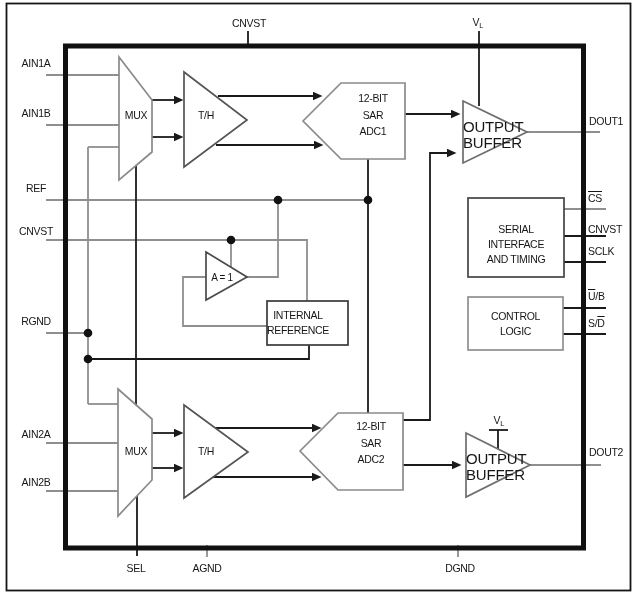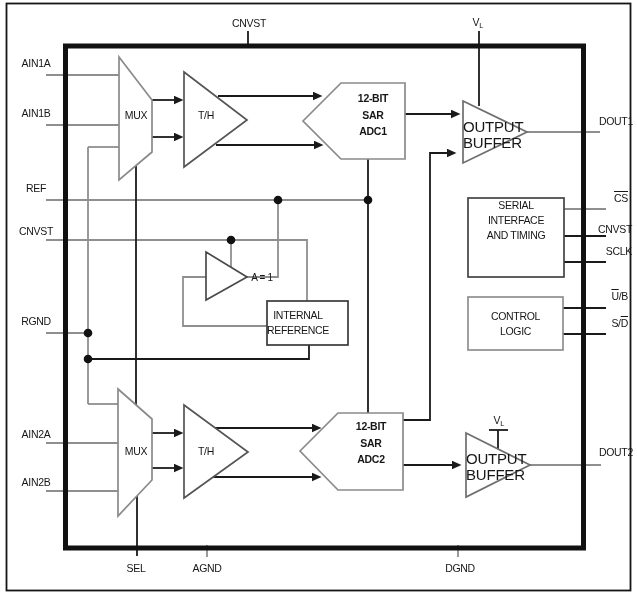--- a/index.html
+++ b/index.html
@@ -4,29 +4,29 @@
 <style>
   html,body{margin:0;padding:0;background:#fff;}
   #stage{
     position:relative;width:637px;height:595px;background:#ffffff;overflow:hidden;
     font-family:"Liberation Sans",sans-serif;
   }
   #linework{position:absolute;left:0;top:0;}
   .lbl{
     position:absolute;
     font:10.5px/13px "Liberation Sans",sans-serif;
-    color:#161616;letter-spacing:-0.3px;white-space:pre-line;text-align:right;
+    color:#161616;letter-spacing:-0.3px;white-space:pre-line;
   }
   .c{text-align:center;}
   .r{text-align:center;}
   .flexbox{display:flex;align-items:center;justify-content:center;text-align:center;}
   .blk{line-height:15px;}
-  .adc{line-height:16.5px;font-weight:bold;}
+  .adc{line-height:16.5px;}
   .buf{font-size:15px;line-height:16px;letter-spacing:-0.2px;}
-  .amp{font-size:10px;padding-left:40px;}
+  .amp{font-size:10px;}
   .bar{text-decoration:overline;}
   .sub{font-size:7.5px;vertical-align:-2px;letter-spacing:0;}
 </style>
 </head>
 <body>
 
 <div id="stage">
 
   <svg id="linework" width="637" height="595" viewBox="0 0 637 595">
     <defs>
@@ -138,21 +138,21 @@
   <div class="lbl c" style="left:183px;top:562px;width:48px">AGND</div>
   <div class="lbl c" style="left:436px;top:562px;width:48px">DGND</div>
 
   <div class="lbl c" style="left:119px;top:109px;width:34px">MUX</div>
   <div class="lbl c" style="left:186px;top:109px;width:40px">T/H</div>
   <div class="lbl c adc" style="left:341px;top:90px;width:64px">12-BIT
 SAR
 ADC1</div>
   <div class="lbl c buf" style="left:463px;top:119px;width:47px">OUTPUT
 BUFFER</div>
-  <div class="lbl c blk flexbox" style="left:468px;top:188px;width:96px;height:64px">SERIAL
+  <div class="lbl c blk flexbox" style="left:468px;top:212px;width:96px;height:64px">SERIAL
 INTERFACE
 AND TIMING</div>
   <div class="lbl c blk flexbox" style="left:468px;top:297px;width:95px;height:53px">CONTROL
 LOGIC</div>
   <div class="lbl c amp" style="left:208px;top:271px;width:28px">A = 1</div>
   <div class="lbl c blk flexbox" style="left:267px;top:301px;width:62px;height:44px">INTERNAL
 REFERENCE</div>
   <div class="lbl c" style="left:119px;top:445px;width:34px">MUX</div>
   <div class="lbl c" style="left:186px;top:445px;width:40px">T/H</div>
   <div class="lbl c adc" style="left:338px;top:418px;width:66px">12-BIT

